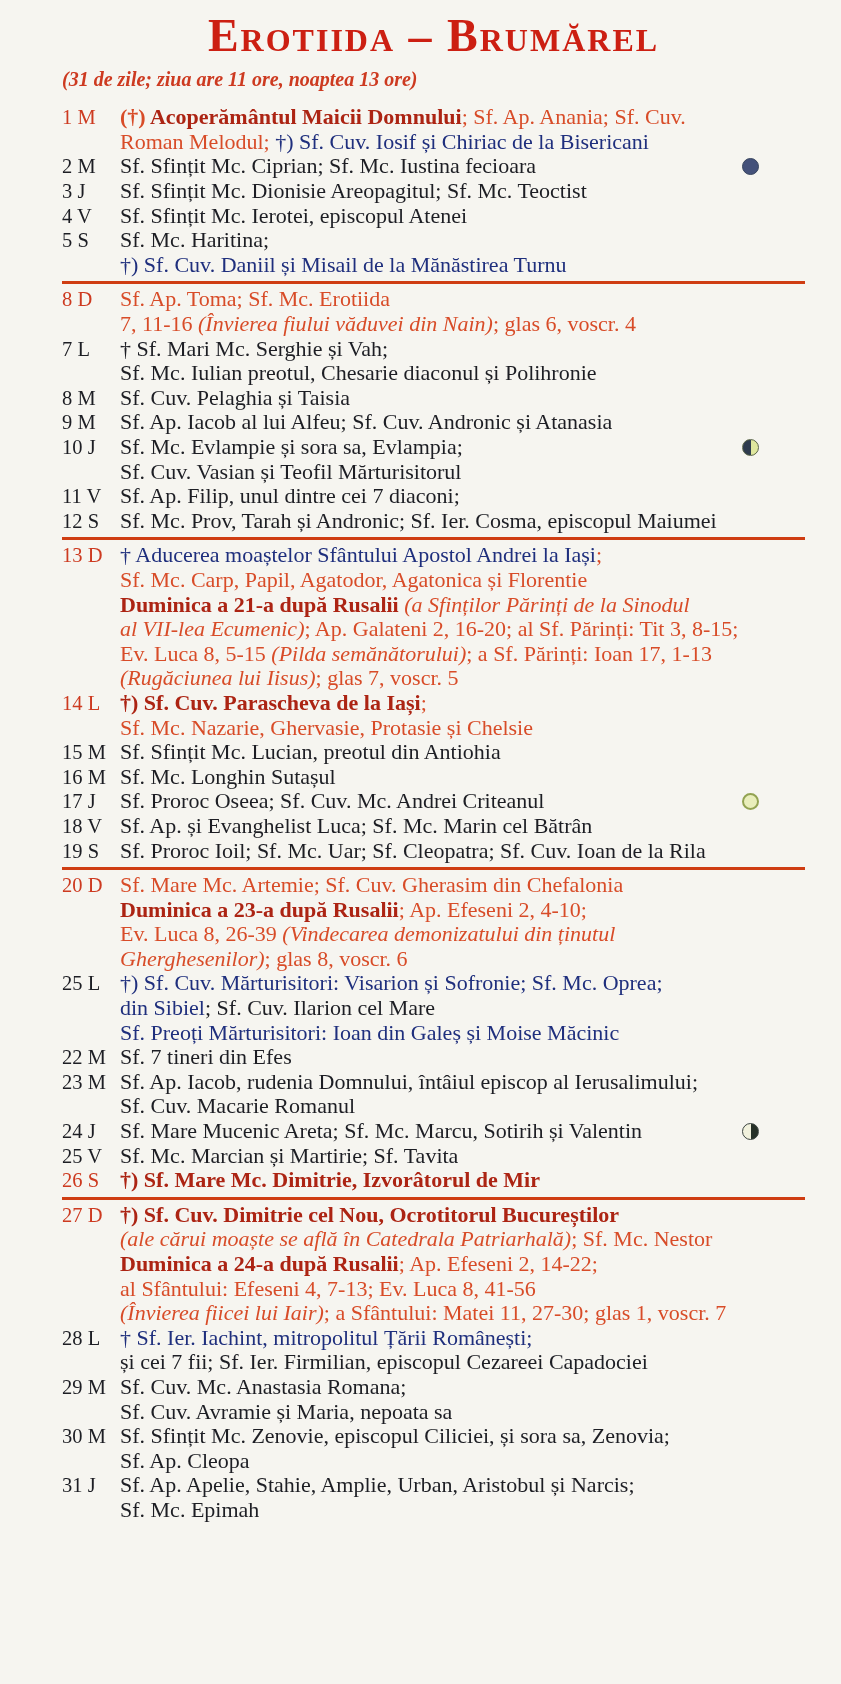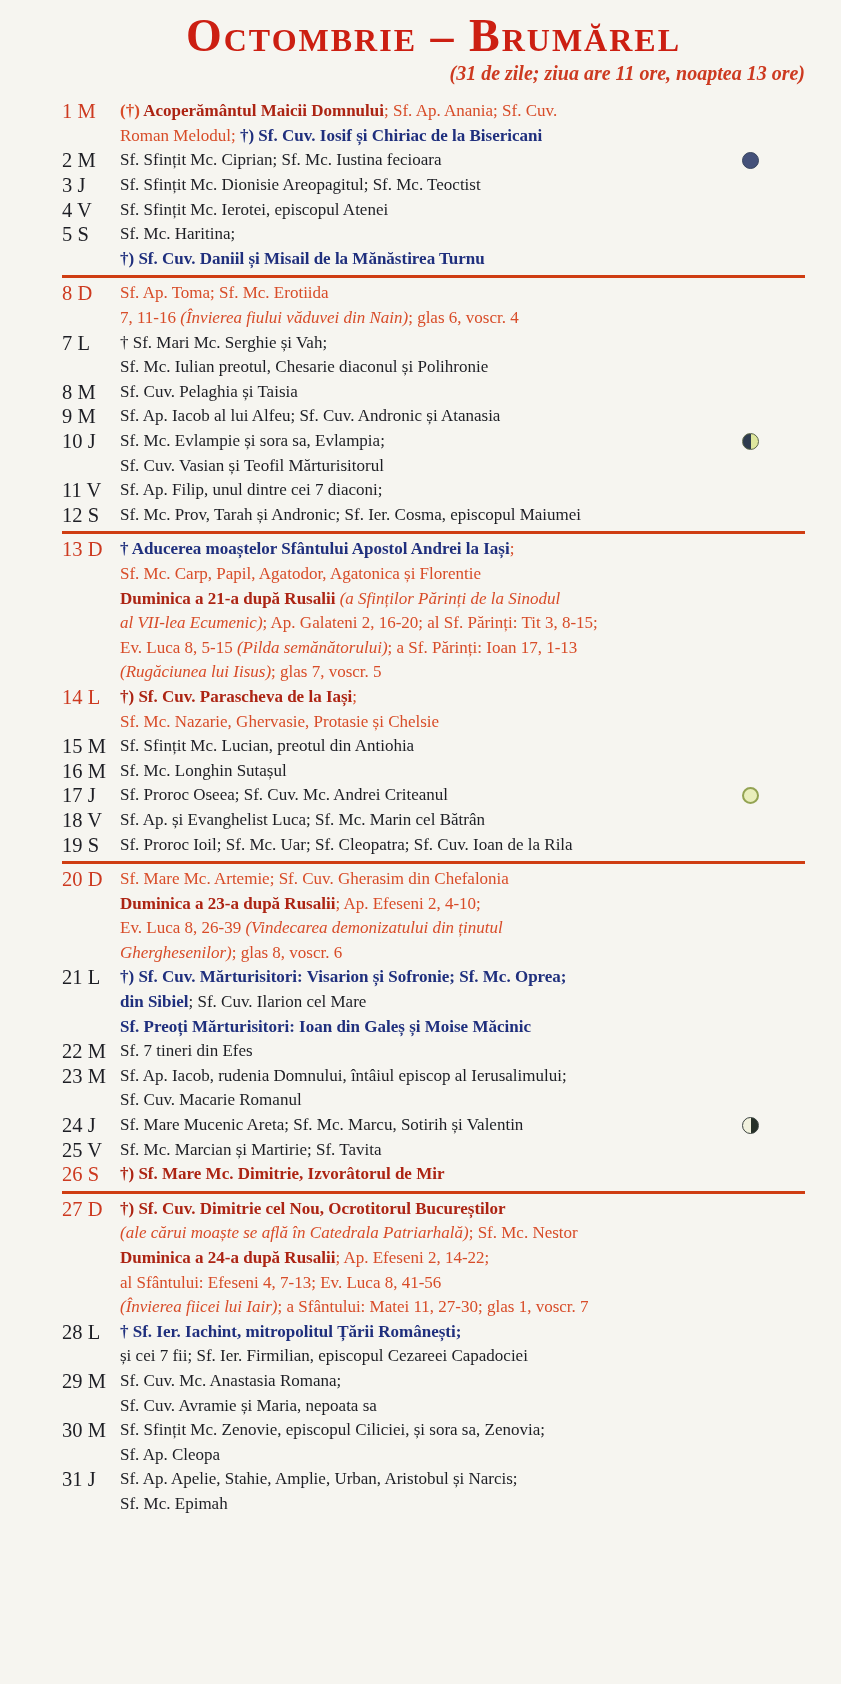--- a/index.html
+++ b/index.html
@@ -23,65 +23,65 @@
   .title {
     text-align: center;
     font-variant: small-caps;
     font-weight: bold;
     font-size: 46px;
     letter-spacing: 2px;
     color: var(--title);
     line-height: 1.05;
   }
   .subtitle {
-    text-align: right;
+    text-align: left;
     font-style: italic;
     font-weight: bold;
     font-size: 20px;
     color: var(--daynum-red);
-    margin-top: 2px;
+    margin-top: 8px;
     margin-bottom: 14px;
   }
   .day-row { display: flex; position: relative; }
   .day-label {
     width: 58px; flex: none;
     font-size: 20.5px; line-height: 24.6px;
     color: var(--text-black);
     white-space: nowrap;
   }
   .day-label.red { color: var(--daynum-red); }
-  .day-content { flex: 1; font-size: 17px; line-height: 24.6px; }
+  .day-content { flex: 1; font-size: 22px; line-height: 24.6px; }
   .day-line { min-height: 24.6px; }
   .s-k  { color: var(--text-black); }
   .s-r  { color: var(--text-red); }
   .s-ri { color: var(--text-red); font-style: italic; }
   .s-rb { color: var(--text-red); font-weight: bold; }
   .s-db { color: var(--text-darkred); font-weight: bold; }
-  .s-nb { color: var(--text-navy); font-weight: bold; }
+  .s-nb { color: var(--text-navy); font-weight: normal; }
   .rule {
     border-top: 3px solid var(--rule);
     margin: 4px 0 3px 0;
   }
   .moon {
     position: absolute;
     right: 46px; top: 4px;
     width: 17px; height: 17px;
     border-radius: 50%;
     box-sizing: border-box;
   }
   .moon.new { background: #44517a; border: 1px solid #39465f; }
   .moon.first_quarter { background: linear-gradient(90deg, #2e3b4e 50%, #dfe79e 50%); border: 1px solid #5a6548; }
   .moon.full { background: #e9eebb; border: 2px solid #93a352; }
   .moon.last_quarter { background: linear-gradient(90deg, #f1f1dd 50%, #263028 50%); border: 1px solid #3c4440; }
 </style>
 </head>
 <body>
 
 <div class="page">
-  <div class="title">Octombrie – Brumărel</div>
+  <div class="title">Erotiida – Brumărel</div>
   <div class="subtitle">(31 de zile; ziua are 11 ore, noaptea 13 ore)</div>
   <div id="calendar-list">
       <div class="day-row">
         <div class="day-label red">1 M</div>
         <div class="day-content">
           <div class="day-line"><span class="s-rb">(†) </span><span class="s-db">Acoperământul Maicii Domnului</span><span class="s-r">; Sf. Ap. Anania; Sf. Cuv.</span></div>
           <div class="day-line"><span class="s-r">Roman Melodul; </span><span class="s-nb">†) Sf. Cuv. Iosif și Chiriac de la Bisericani</span></div>
         </div>
       </div>
       <div class="day-row">
@@ -211,21 +211,21 @@
       <div class="day-row">
         <div class="day-label red">20 D</div>
         <div class="day-content">
           <div class="day-line"><span class="s-r">Sf. Mare Mc. Artemie; Sf. Cuv. Gherasim din Chefalonia</span></div>
           <div class="day-line"><span class="s-db">Duminica a 23-a după Rusalii</span><span class="s-r">; Ap. Efeseni 2, 4-10;</span></div>
           <div class="day-line"><span class="s-r">Ev. Luca 8, 26-39 </span><span class="s-ri">(Vindecarea demonizatului din ținutul</span></div>
           <div class="day-line"><span class="s-ri">Gherghesenilor)</span><span class="s-r">; glas 8, voscr. 6</span></div>
         </div>
       </div>
       <div class="day-row">
-        <div class="day-label">21 L</div>
+        <div class="day-label">25 L</div>
         <div class="day-content">
           <div class="day-line"><span class="s-nb">†) Sf. Cuv. Mărturisitori: Visarion și Sofronie; Sf. Mc. Oprea;</span></div>
           <div class="day-line"><span class="s-nb">din Sibiel</span><span class="s-k">; Sf. Cuv. Ilarion cel Mare</span></div>
           <div class="day-line"><span class="s-nb">Sf. Preoți Mărturisitori: Ioan din Galeș și Moise Măcinic</span></div>
         </div>
       </div>
       <div class="day-row">
         <div class="day-label">22 M</div>
         <div class="day-content">
           <div class="day-line"><span class="s-k">Sf. 7 tineri din Efes</span></div>

